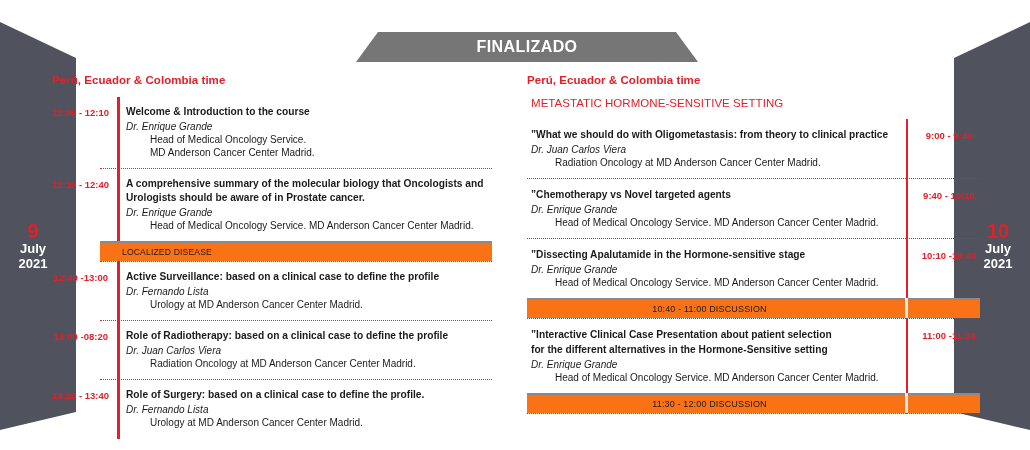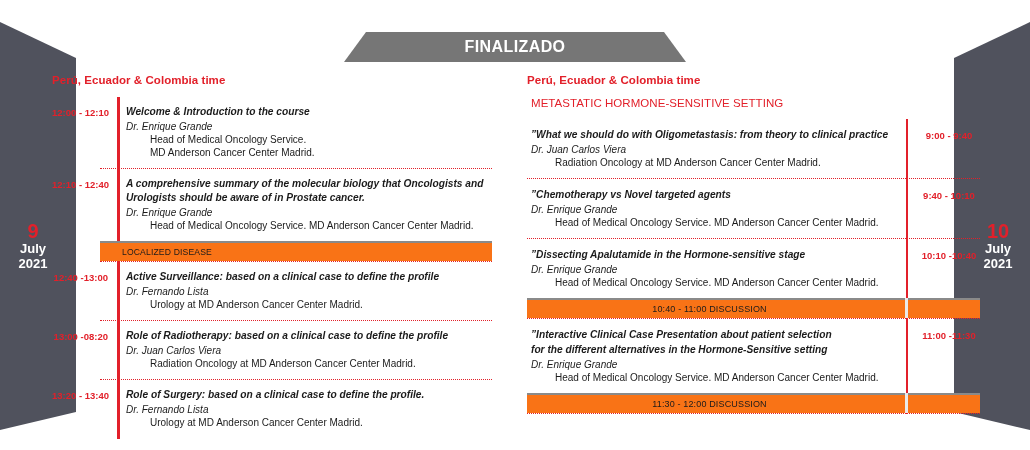--- a/index.html
+++ b/index.html
@@ -35,21 +35,21 @@
   }
   .date-month{
     font-size:13px;font-weight:bold;color:#ffffff;display:block;
   }
   .date-year{
     font-size:13px;font-weight:bold;color:#ffffff;display:block;
   }
 
   
   .banner{
-    position:absolute;left:344px;top:32px;width:342px;height:30px;
+    position:absolute;left:356px;top:32px;width:342px;height:30px;
     background:#767676;
     clip-path:polygon(22px 0, calc(100% - 22px) 0, 100% 100%, 0 100%);
     display:flex;align-items:center;justify-content:center;
   }
   .banner-text{
     color:#ffffff;font-size:16px;font-weight:bold;letter-spacing:.4px;
   }
 
   
   .col{position:absolute;top:74px;}
@@ -87,21 +87,20 @@
   .time.ltime{width:65px;text-align:right;padding-right:9px;box-sizing:border-box;}
   .time.rtime{width:72px;text-align:center;padding-left:10px;box-sizing:border-box;}
 
   .body{flex:1;min-width:0;}
   .body.lbody{padding-left:9px;}
   .body.rbody{padding-right:8px;padding-left:4px;}
 
   .title{
     font-size:10.2px;font-weight:bold;color:#1b1b1b;line-height:1.33;
     margin:0 0 1px 0;
-    font-style:italic;
   }
   .speaker{
     font-size:10px;font-style:italic;color:#1b1b1b;line-height:1.33;
     margin:0;
   }
   .affil{
     font-size:10px;color:#1b1b1b;line-height:1.33;margin:0;padding-left:24px;
   }
 
   

